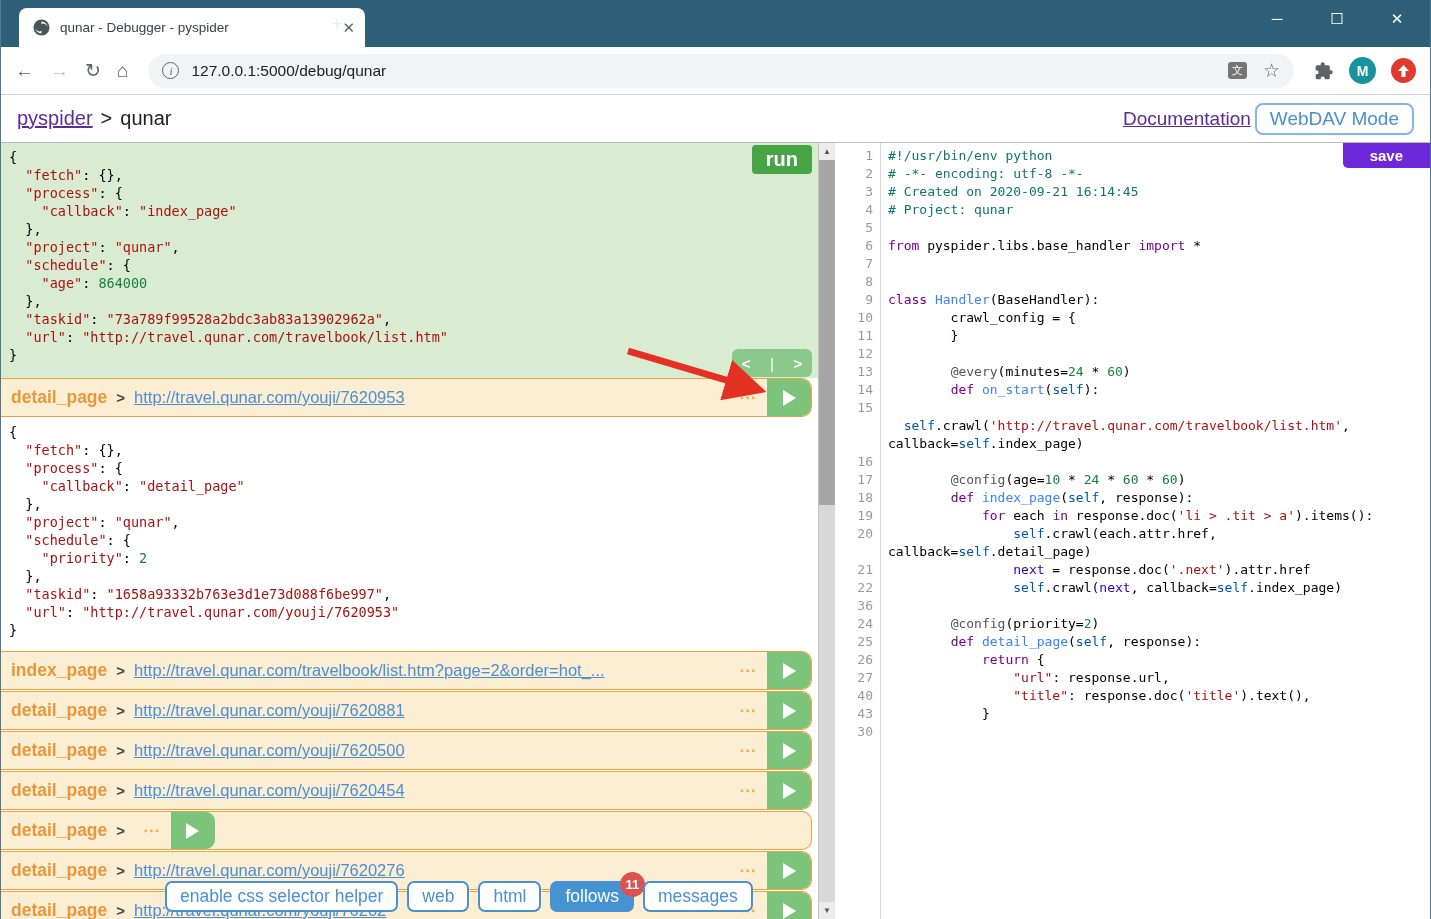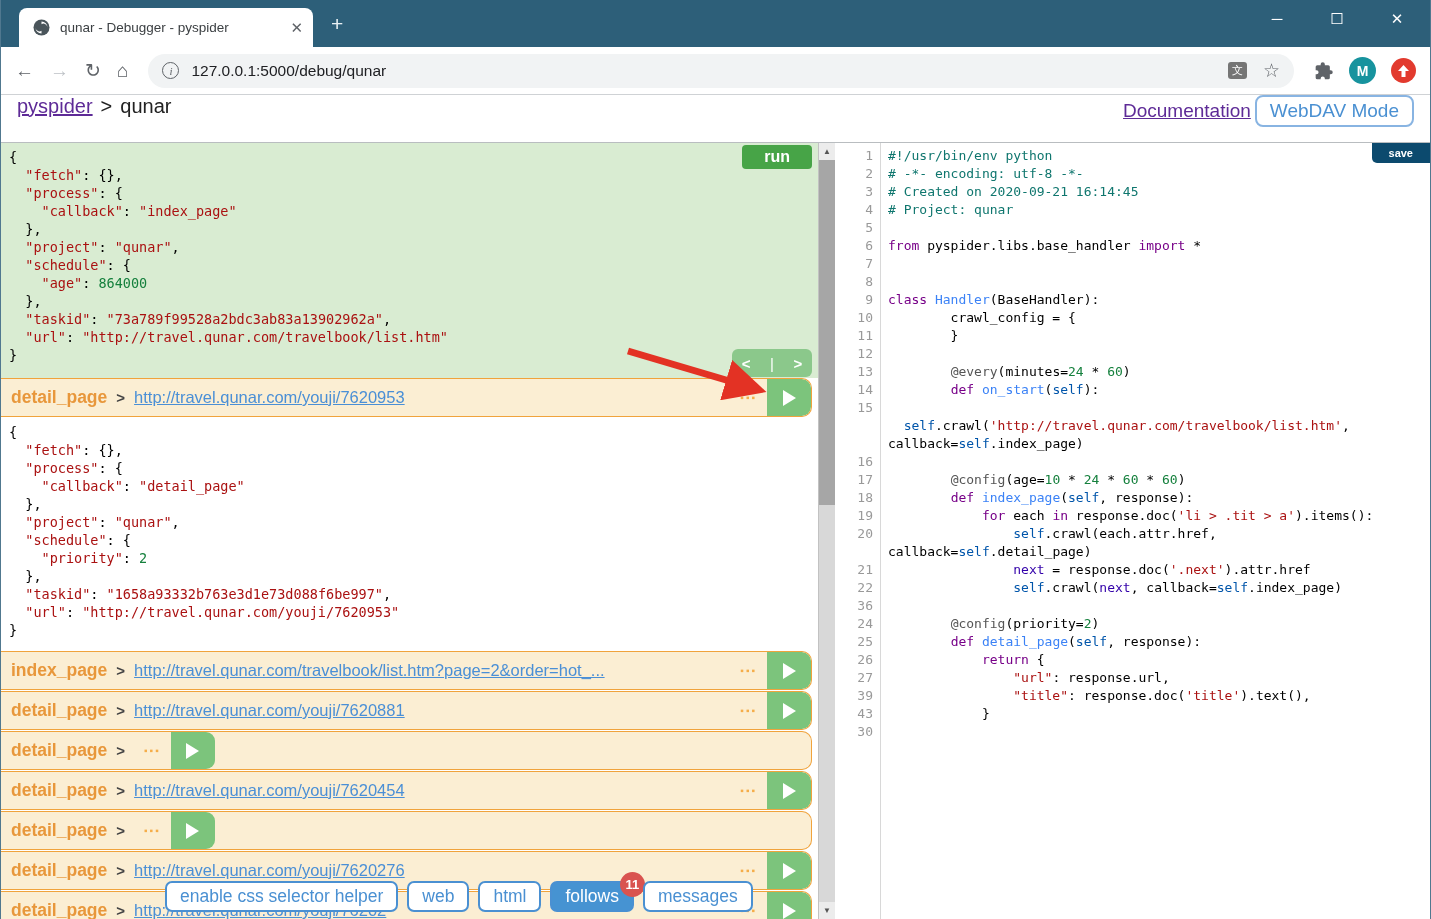--- a/index.html
+++ b/index.html
@@ -1,60 +1,60 @@
 <!DOCTYPE html>
 <html><head>
 <meta charset="utf-8">
 <style>
   * { margin:0; padding:0; box-sizing:border-box; }
   html,body { width:1431px; height:919px; overflow:hidden; font-family:"Liberation Sans", sans-serif; background:#fff; }
   .window { width:1431px; height:919px; position:relative; border-left:1px solid #50788f; border-right:1px solid #50788f; }
 
   
   .titlebar { height:47px; background:#2d5f79; position:relative; }
-  .tab { position:absolute; left:18px; bottom:0; width:294px; height:39px; background:#fff; border-radius:8px 8px 0 0; display:flex; align-items:center; padding:0 10px 0 14px; gap:10px; }
+  .tab { position:absolute; left:18px; bottom:0; width:346px; height:39px; background:#fff; border-radius:8px 8px 0 0; display:flex; align-items:center; padding:0 10px 0 14px; gap:10px; }
   .tab-title { font-size:13.5px; color:#3c4043; flex:1; white-space:nowrap; overflow:hidden; }
   .tab-close { color:#5f6368; font-size:15px; cursor:pointer; }
   .newtab { position:absolute; left:330px; top:14px; color:#e8f0f4; font-size:21px; line-height:20px; }
   .win-controls { position:absolute; right:24px; top:10px; display:flex; gap:42px; color:#fff; font-size:15px; }
   .win-controls span { width:18px; text-align:center; }
 
   .toolbar { height:48px; background:#fff; display:flex; align-items:center; padding:0 14px; gap:16px; border-bottom:1px solid #cfd2d5; }
   .nav-ic { font-size:19px; color:#5f6368; }
   .nav-ic.disabled { color:#bdc1c6; }
   .addr { flex:1; height:34px; background:#f1f3f4; border-radius:17px; display:flex; align-items:center; padding:0 14px; gap:12px; margin:0 4px; }
   .addr-info { color:#5f6368; font-size:15px; border:1.5px solid #5f6368; border-radius:50%; width:17px; height:17px; display:flex; align-items:center; justify-content:center; font-size:11px; font-style:italic; font-family:"Liberation Serif", serif; }
   .addr-url { flex:1; font-size:15.5px; color:#202124; }
   .addr-right { display:flex; gap:16px; align-items:center; }
   .tr-ic { width:19px; height:17px; background:#757575; border-radius:3px; color:#fff; font-size:11px; display:flex; align-items:center; justify-content:center; }
   .star-ic { color:#5f6368; font-size:19px; }
   .ext-group { display:flex; gap:15px; align-items:center; }
   .avatar { width:27px; height:27px; border-radius:50%; background:#17939e; color:#fff; font-size:14px; font-weight:bold; display:flex; align-items:center; justify-content:center; }
   .red-ext { width:25px; height:25px; border-radius:50%; background:#e23a2e; color:#fff; display:flex; align-items:center; justify-content:center; font-size:12px; }
 
   
-  .page-header { height:47px; background:#fff; display:flex; align-items:flex-start; justify-content:space-between; padding:0 16px; }
+  .page-header { height:47px; background:#fff; display:flex; align-items:center; justify-content:space-between; padding:0 16px; }
   .crumb { font-size:20px; color:#222; display:flex; gap:8px; align-items:center; }
   .crumb a { color:#5e2b97; text-decoration:underline; }
   .hdr-right { display:flex; align-items:center; gap:4px; }
   .doc-link { color:#5e2b97; text-decoration:underline; font-size:19px; }
   .webdav-btn { border:2px solid #88b4e2; color:#4a90d2; background:#fff; border-radius:8px; font-size:19px; padding:3px 13px; }
 
   
   .content { display:flex; height:777px; border-top:1px solid #b9bdc0; }
   .left-panel { width:817px; position:relative; overflow:hidden; background:#fff; }
 
   .json-block { position:absolute; left:0; right:0; font-family:"DejaVu Sans Mono", monospace; font-size:13.5px; line-height:18px; white-space:pre; padding:5px 8px; }
   .json-green { top:0; height:235px; background:#d9ecd2; }
   .json-white { top:275px; height:232px; background:#fff; }
   .tk-p { color:#000; } .tk-s { color:#a11; } .tk-n { color:#15803d; }
   .tk-c { color:#0f766e; } .tk-k { color:#708; } .tk-d { color:#3b82f6;text-align:center; }
   .tk-v { color:#05a; } .tk-b { color:#30a; } .tk-m { color:#555; }
 
-  .run-btn { position:absolute; top:2px; right:6px; background:#47a447; color:#fff; font-weight:bold; font-size:16px; padding:3px 22px; border:none; border-radius:4px; z-index:3; }
+  .run-btn { position:absolute; top:2px; right:6px; background:#47a447; color:#fff; font-weight:bold; font-size:20px; padding:3px 14px; border:none; border-radius:4px; z-index:3; }
   .pager { position:absolute; top:206px; right:6px; width:80px; height:28px; background:#8bc88b; border-radius:6px; display:flex; align-items:center; justify-content:space-around; z-index:3; }
   .pager span { color:#fff; font-weight:bold; font-size:15px; }
   .pager .pg-div { font-weight:normal; }
 
   .task-row { display:flex; align-items:center; background:#fbeed3; border:1px solid #f0a33c; border-left:none; border-radius:0 10px 10px 0; height:39px; padding-left:10px; overflow:hidden; }
   .task-label { color:#e8973b; font-weight:bold; font-size:17.5px; white-space:nowrap; }
   .task-sep { color:#444; font-size:15px; margin:0 9px; font-weight:bold; }
   .task-url { color:#4a8fd6; text-decoration:underline; font-size:16.5px; white-space:nowrap; overflow:hidden; flex:1; }
   .task-dots { color:#f5ad49; font-size:10px; letter-spacing:2px; margin:0 10px; white-space:nowrap; }
   .task-play { width:44px; align-self:stretch; background:#7cc47c; border-radius:0 9px 9px 0; display:flex; align-items:center; justify-content:center; flex:none; }
@@ -71,21 +71,21 @@
   .arrow-svg { position:absolute; left:0; top:0; width:817px; height:777px; pointer-events:none; z-index:5; }
 
   
   .mid-scroll { width:17px; background:#d8d8d8; border-left:1px solid #c2c2c2; position:relative; }
   .sc-btn { position:absolute; left:0; width:16px; height:17px; background:#ececec; color:#555; font-size:8px; display:flex; align-items:center; justify-content:center; }
   .sc-up { top:0; } .sc-down { bottom:0; }
   .sc-thumb { position:absolute; top:17px; left:0; width:16px; height:345px; background:#a6a6a6; }
 
   
   .code-panel { flex:1; background:#fff; position:relative; overflow:hidden; }
-  .save-btn { position:absolute; top:0; right:0; background:#0c4a6e; color:#fff; font-weight:bold; font-size:11px; padding:4px 17px; border:none; border-radius:0 0 0 5px; z-index:3; }
+  .save-btn { position:absolute; top:0; right:0; background:#6d28d9; color:#fff; font-weight:bold; font-size:15px; padding:4px 27px; border:none; border-radius:0 0 0 5px; z-index:3; }
   .code-wrap { display:flex; height:100%; font-family:"DejaVu Sans Mono", monospace; font-size:13px; line-height:18px; }
   .gutter { width:46px; border-right:1px solid #d8d8d8; color:#999; text-align:right; padding:4px 7px 0 0; flex:none; }
   .code-lines { flex:1; padding:4px 0 0 7px; white-space:pre; overflow:hidden; }
   .gutter div, .code-lines div { height:18px; }
 </style>
 </head>
 <body>
 
 <div class="window">
 
@@ -184,20 +184,21 @@
             <span class="task-sep">&gt;</span>
             <a class="task-url" href="#">http://travel.qunar.com/youji/7620881</a>
             <span class="task-dots">▪▪▪</span>
             <span class="task-play">
               <i></i>
             </span>
           </div>
           <div class="task-row">
             <span class="task-label">detail_page</span>
             <span class="task-sep">&gt;</span>
+            <a class="task-url" href="#">http://travel.qunar.com/youji/7620500</a>
             <span class="task-dots">▪▪▪</span>
             <span class="task-play">
               <i></i>
             </span>
           </div>
           <div class="task-row">
             <span class="task-label">detail_page</span>
             <span class="task-sep">&gt;</span>
             <a class="task-url" href="#">http://travel.qunar.com/youji/7620454</a>
             <span class="task-dots">▪▪▪</span>
@@ -284,21 +285,21 @@
             <div>19</div>
             <div>20</div>
             <div></div>
             <div>21</div>
             <div>22</div>
             <div>36</div>
             <div>24</div>
             <div>25</div>
             <div>26</div>
             <div>27</div>
-            <div>39</div>
+            <div>40</div>
             <div>43</div>
             <div>30</div>
           </div>
         <div class="code-lines" id="code-lines"><div><span class="tk-c">#!/usr/bin/env python</span></div><div><span class="tk-c"># -*- encoding: utf-8 -*-</span></div><div><span class="tk-c"># Created on 2020-09-21 16:14:45</span></div><div><span class="tk-c"># Project: qunar</span></div><div>&nbsp;</div><div><span class="tk-k">from</span><span class="tk-p"> pyspider.libs.base_handler </span><span class="tk-k">import</span><span class="tk-p"> *</span></div><div>&nbsp;</div><div>&nbsp;</div><div><span class="tk-k">class</span><span class="tk-p"> </span><span class="tk-d">Handler</span><span class="tk-p">(BaseHandler):</span></div><div><span class="tk-p">        crawl_config = {</span></div><div><span class="tk-p">        }</span></div><div>&nbsp;</div><div><span class="tk-p">        </span><span class="tk-m">@every</span><span class="tk-p">(minutes=</span><span class="tk-n">24</span><span class="tk-p"> * </span><span class="tk-n">60</span><span class="tk-p">)</span></div><div><span class="tk-p">        </span><span class="tk-k">def</span><span class="tk-p"> </span><span class="tk-d">on_start</span><span class="tk-p">(</span><span class="tk-v">self</span><span class="tk-p">):</span></div><div>&nbsp;</div><div><span class="tk-p">  </span><span class="tk-v">self</span><span class="tk-p">.crawl(</span><span class="tk-s">'http://travel.qunar.com/travelbook/list.htm'</span><span class="tk-p">,</span></div><div><span class="tk-p">callback=</span><span class="tk-v">self</span><span class="tk-p">.index_page)</span></div><div>&nbsp;</div><div><span class="tk-p">        </span><span class="tk-m">@config</span><span class="tk-p">(age=</span><span class="tk-n">10</span><span class="tk-p"> * </span><span class="tk-n">24</span><span class="tk-p"> * </span><span class="tk-n">60</span><span class="tk-p"> * </span><span class="tk-n">60</span><span class="tk-p">)</span></div><div><span class="tk-p">        </span><span class="tk-k">def</span><span class="tk-p"> </span><span class="tk-d">index_page</span><span class="tk-p">(</span><span class="tk-v">self</span><span class="tk-p">, response):</span></div><div><span class="tk-p">            </span><span class="tk-k">for</span><span class="tk-p"> each </span><span class="tk-k">in</span><span class="tk-p"> response.doc(</span><span class="tk-s">'li &gt; .tit &gt; a'</span><span class="tk-p">).items():</span></div><div><span class="tk-p">                </span><span class="tk-v">self</span><span class="tk-p">.crawl(each.attr.href,</span></div><div><span class="tk-p">callback=</span><span class="tk-v">self</span><span class="tk-p">.detail_page)</span></div><div><span class="tk-p">                </span><span class="tk-b">next</span><span class="tk-p"> = response.doc(</span><span class="tk-s">'.next'</span><span class="tk-p">).attr.href</span></div><div><span class="tk-p">                </span><span class="tk-v">self</span><span class="tk-p">.crawl(</span><span class="tk-b">next</span><span class="tk-p">, callback=</span><span class="tk-v">self</span><span class="tk-p">.index_page)</span></div><div>&nbsp;</div><div><span class="tk-p">        </span><span class="tk-m">@config</span><span class="tk-p">(priority=</span><span class="tk-n">2</span><span class="tk-p">)</span></div><div><span class="tk-p">        </span><span class="tk-k">def</span><span class="tk-p"> </span><span class="tk-d">detail_page</span><span class="tk-p">(</span><span class="tk-v">self</span><span class="tk-p">, response):</span></div><div><span class="tk-p">            </span><span class="tk-k">return</span><span class="tk-p"> {</span></div><div><span class="tk-p">                </span><span class="tk-s">"url"</span><span class="tk-p">: response.url,</span></div><div><span class="tk-p">                </span><span class="tk-s">"title"</span><span class="tk-p">: response.doc(</span><span class="tk-s">'title'</span><span class="tk-p">).text(),</span></div><div><span class="tk-p">            }</span></div><div>&nbsp;</div></div>
       </div>
     </div>
 
   </div>
 </div>
 

